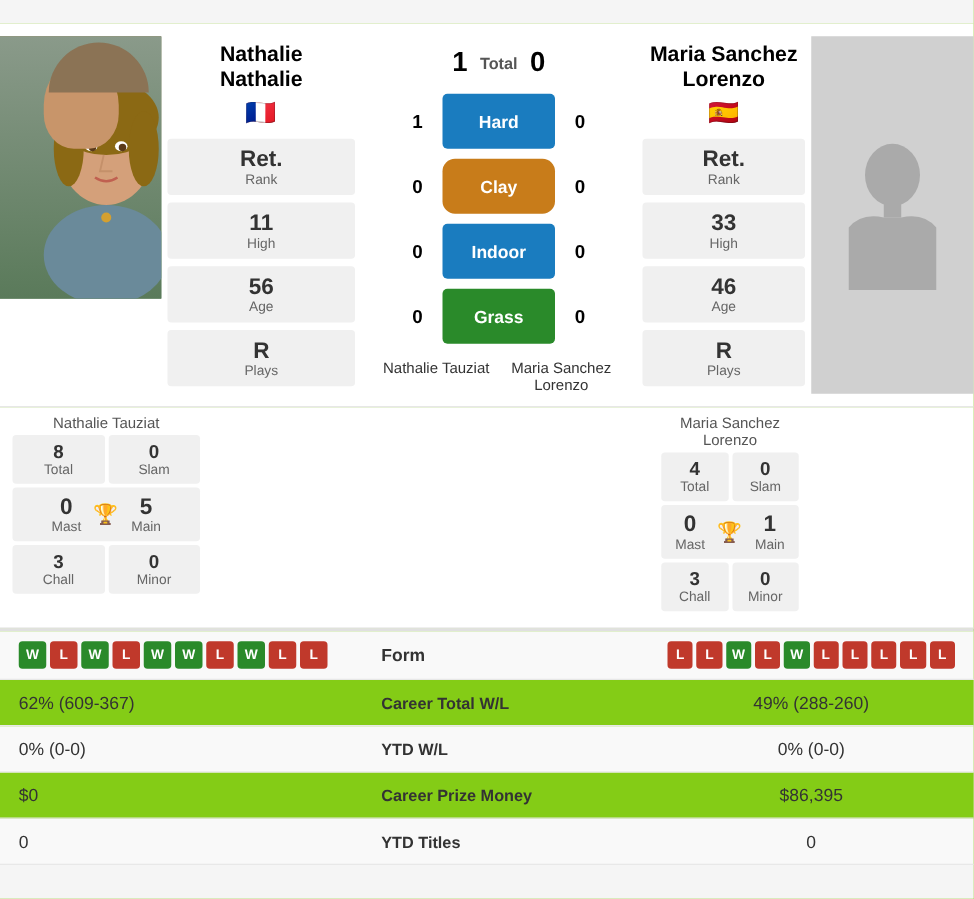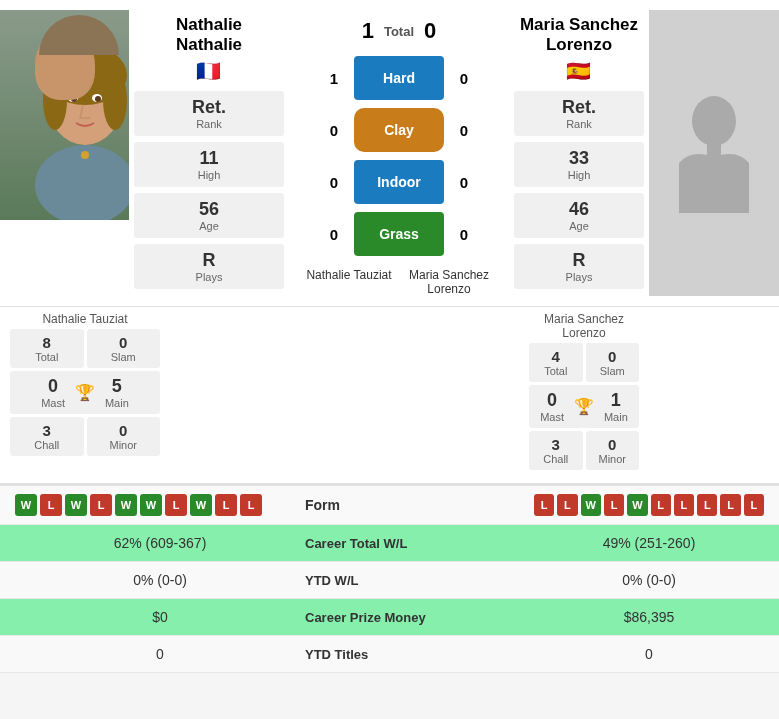--- a/index.html
+++ b/index.html
@@ -6,21 +6,22 @@
     body {
       font-family: Arial, sans-serif;
       background: #f5f5f5;
       width: 779px;
       min-height: 719px;
       overflow-x: hidden;
     }
 
     .main-container {
       width: 779px;
-      background: #86efac;
+      background: #84cc16;
+      margin-top: 19px;
     }
 
     
     .top-section {
       display: flex;
       align-items: stretch;
       background: #fff;
       padding: 10px 0;
       border-bottom: 1px solid #e0e0e0;
     }
@@ -218,21 +219,21 @@
 
     .stat-row {
       display: flex;
       align-items: center;
       padding: 10px 15px;
       border-bottom: 1px solid #e8e8e8;
     }
     .stat-row:nth-child(even) { background: #f9f9f9; }
     .stat-left {
       width: 290px;
-      text-align: center;
+      text-align: left;
       font-size: 14px;
       color: #333;
     }
     .stat-center-label {
       flex: 1;
       text-align: left;
       font-weight: bold;
       font-size: 13px;
       color: #333;
     }
@@ -535,21 +536,21 @@
           <span class="form-badge form-l">L</span>
           <span class="form-badge form-l">L</span>
           <span class="form-badge form-l">L</span>
         </div>
     </div>
 
     <div id="stats-rows">
         <div class="stat-row">
           <div class="stat-left">62% (609-367)</div>
           <div class="stat-center-label">Career Total W/L</div>
-          <div class="stat-right">49% (251-260)</div>
+          <div class="stat-right">49% (288-260)</div>
         </div>
         <div class="stat-row">
           <div class="stat-left">0% (0-0)</div>
           <div class="stat-center-label">YTD W/L</div>
           <div class="stat-right">0% (0-0)</div>
         </div>
         <div class="stat-row">
           <div class="stat-left">$0</div>
           <div class="stat-center-label">Career Prize Money</div>
           <div class="stat-right">$86,395</div>

